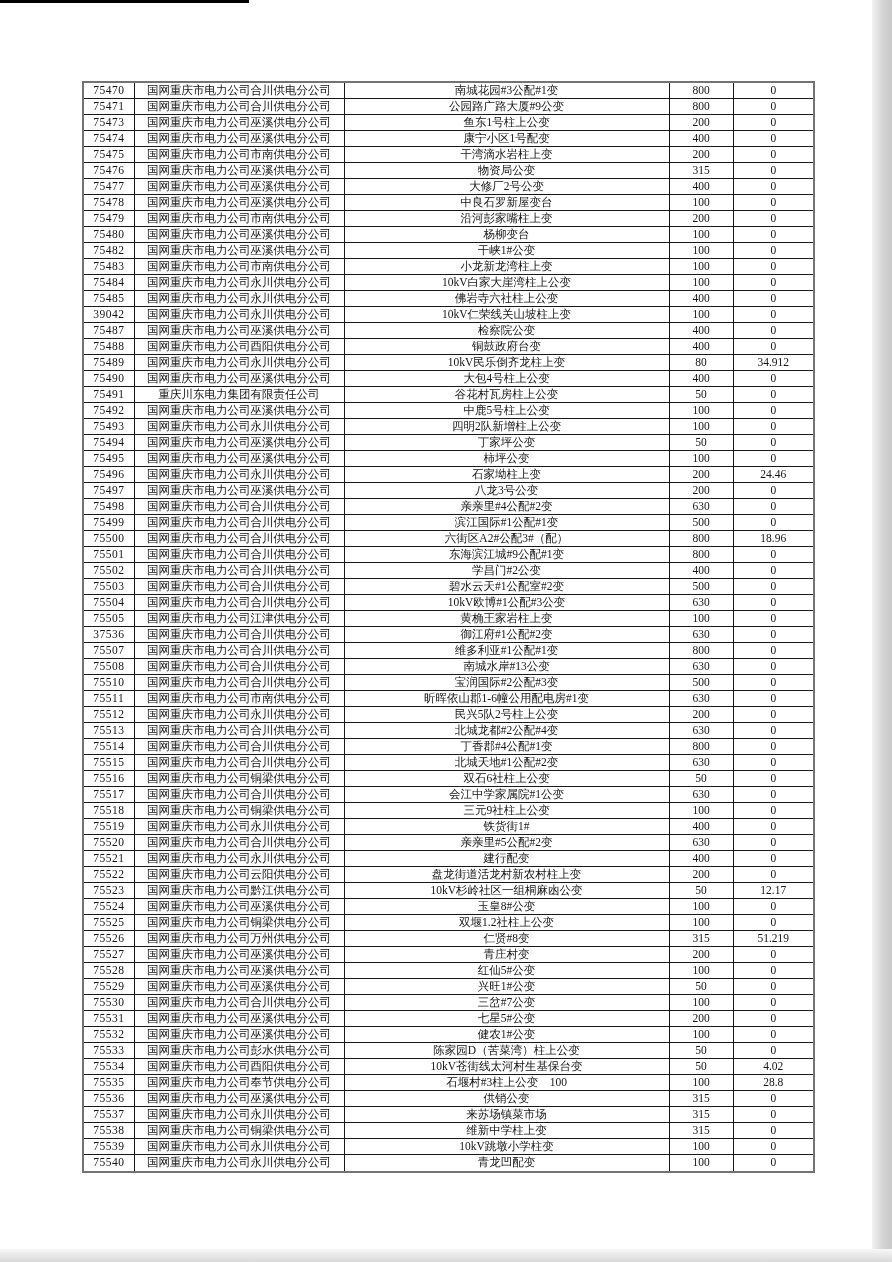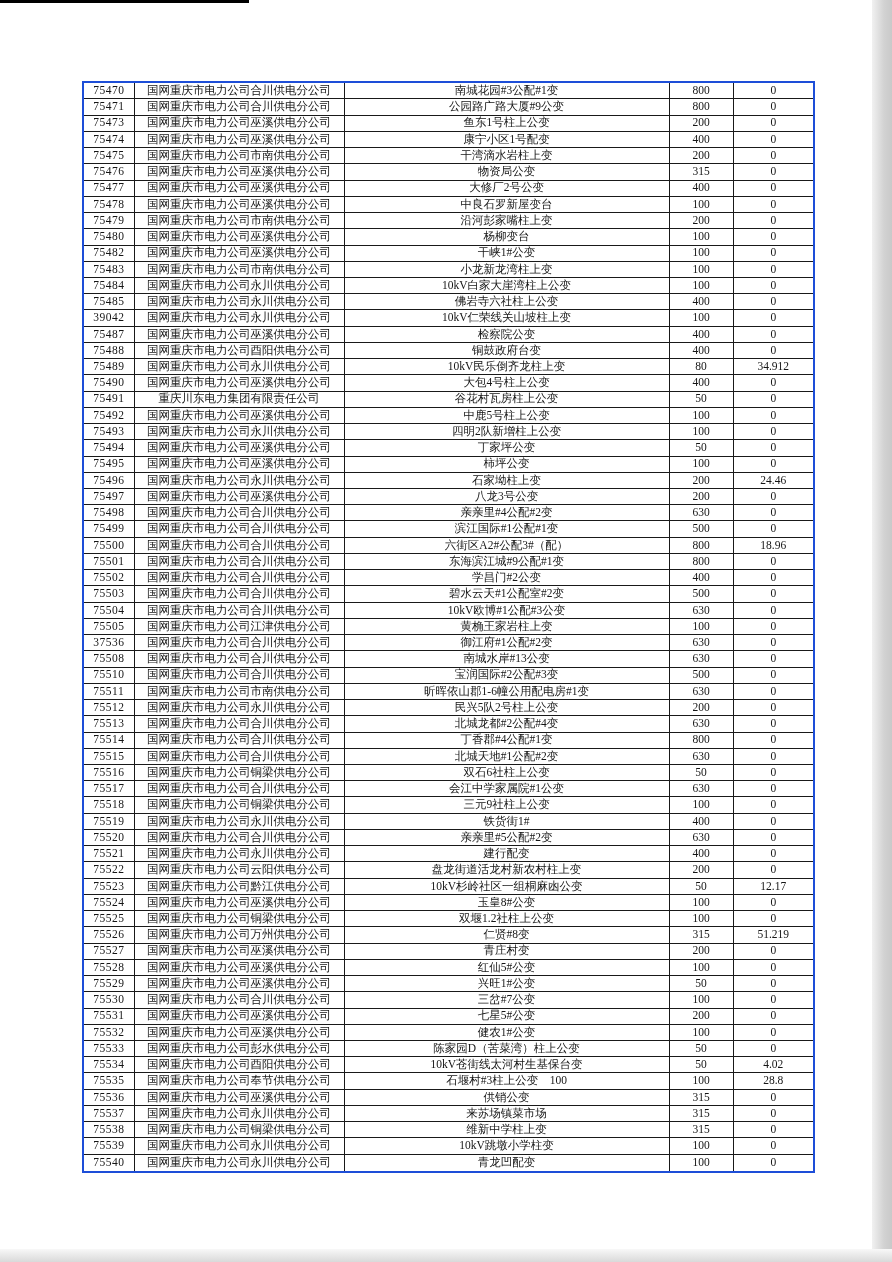--- a/index.html
+++ b/index.html
@@ -15,21 +15,21 @@
     position:absolute;top:0;right:0;width:20px;height:1262px;
     background:linear-gradient(to right,#f1f1f1 0%,#d2d2d2 60%,#c9c9c9 100%);
   }
   .scan-bottom-band{
     position:absolute;left:0;bottom:0;width:892px;height:13px;
     background:linear-gradient(to bottom,#f8f8f8 0%,#d9d9d9 100%);
   }
   table.station-table{
     position:absolute;left:82px;top:81px;width:731px;height:1092px;
     border-collapse:collapse;table-layout:fixed;
-    border:2px solid #1d4ed8;
+    border:2px solid #737373;
   }
   table.station-table td{
     border:1px solid #191919;
     padding:0 1px;
     text-align:center;
     vertical-align:middle;
     font-size:11.5px;
     line-height:1;
     color:#151515;
     white-space:nowrap;
@@ -292,20 +292,27 @@
     <td class="col-value">0</td>
   </tr>
       <tr>
     <td class="col-id">37536</td>
     <td class="col-company">国网重庆市电力公司合川供电分公司</td>
     <td class="col-station">御江府#1公配#2变</td>
     <td class="col-capacity">630</td>
     <td class="col-value">0</td>
   </tr>
       <tr>
+    <td class="col-id">75507</td>
+    <td class="col-company">国网重庆市电力公司合川供电分公司</td>
+    <td class="col-station">维多利亚#1公配#1变</td>
+    <td class="col-capacity">800</td>
+    <td class="col-value">0</td>
+  </tr>
+      <tr>
     <td class="col-id">75508</td>
     <td class="col-company">国网重庆市电力公司合川供电分公司</td>
     <td class="col-station">南城水岸#13公变</td>
     <td class="col-capacity">630</td>
     <td class="col-value">0</td>
   </tr>
       <tr>
     <td class="col-id">75510</td>
     <td class="col-company">国网重庆市电力公司合川供电分公司</td>
     <td class="col-station">宝润国际#2公配#3变</td>

